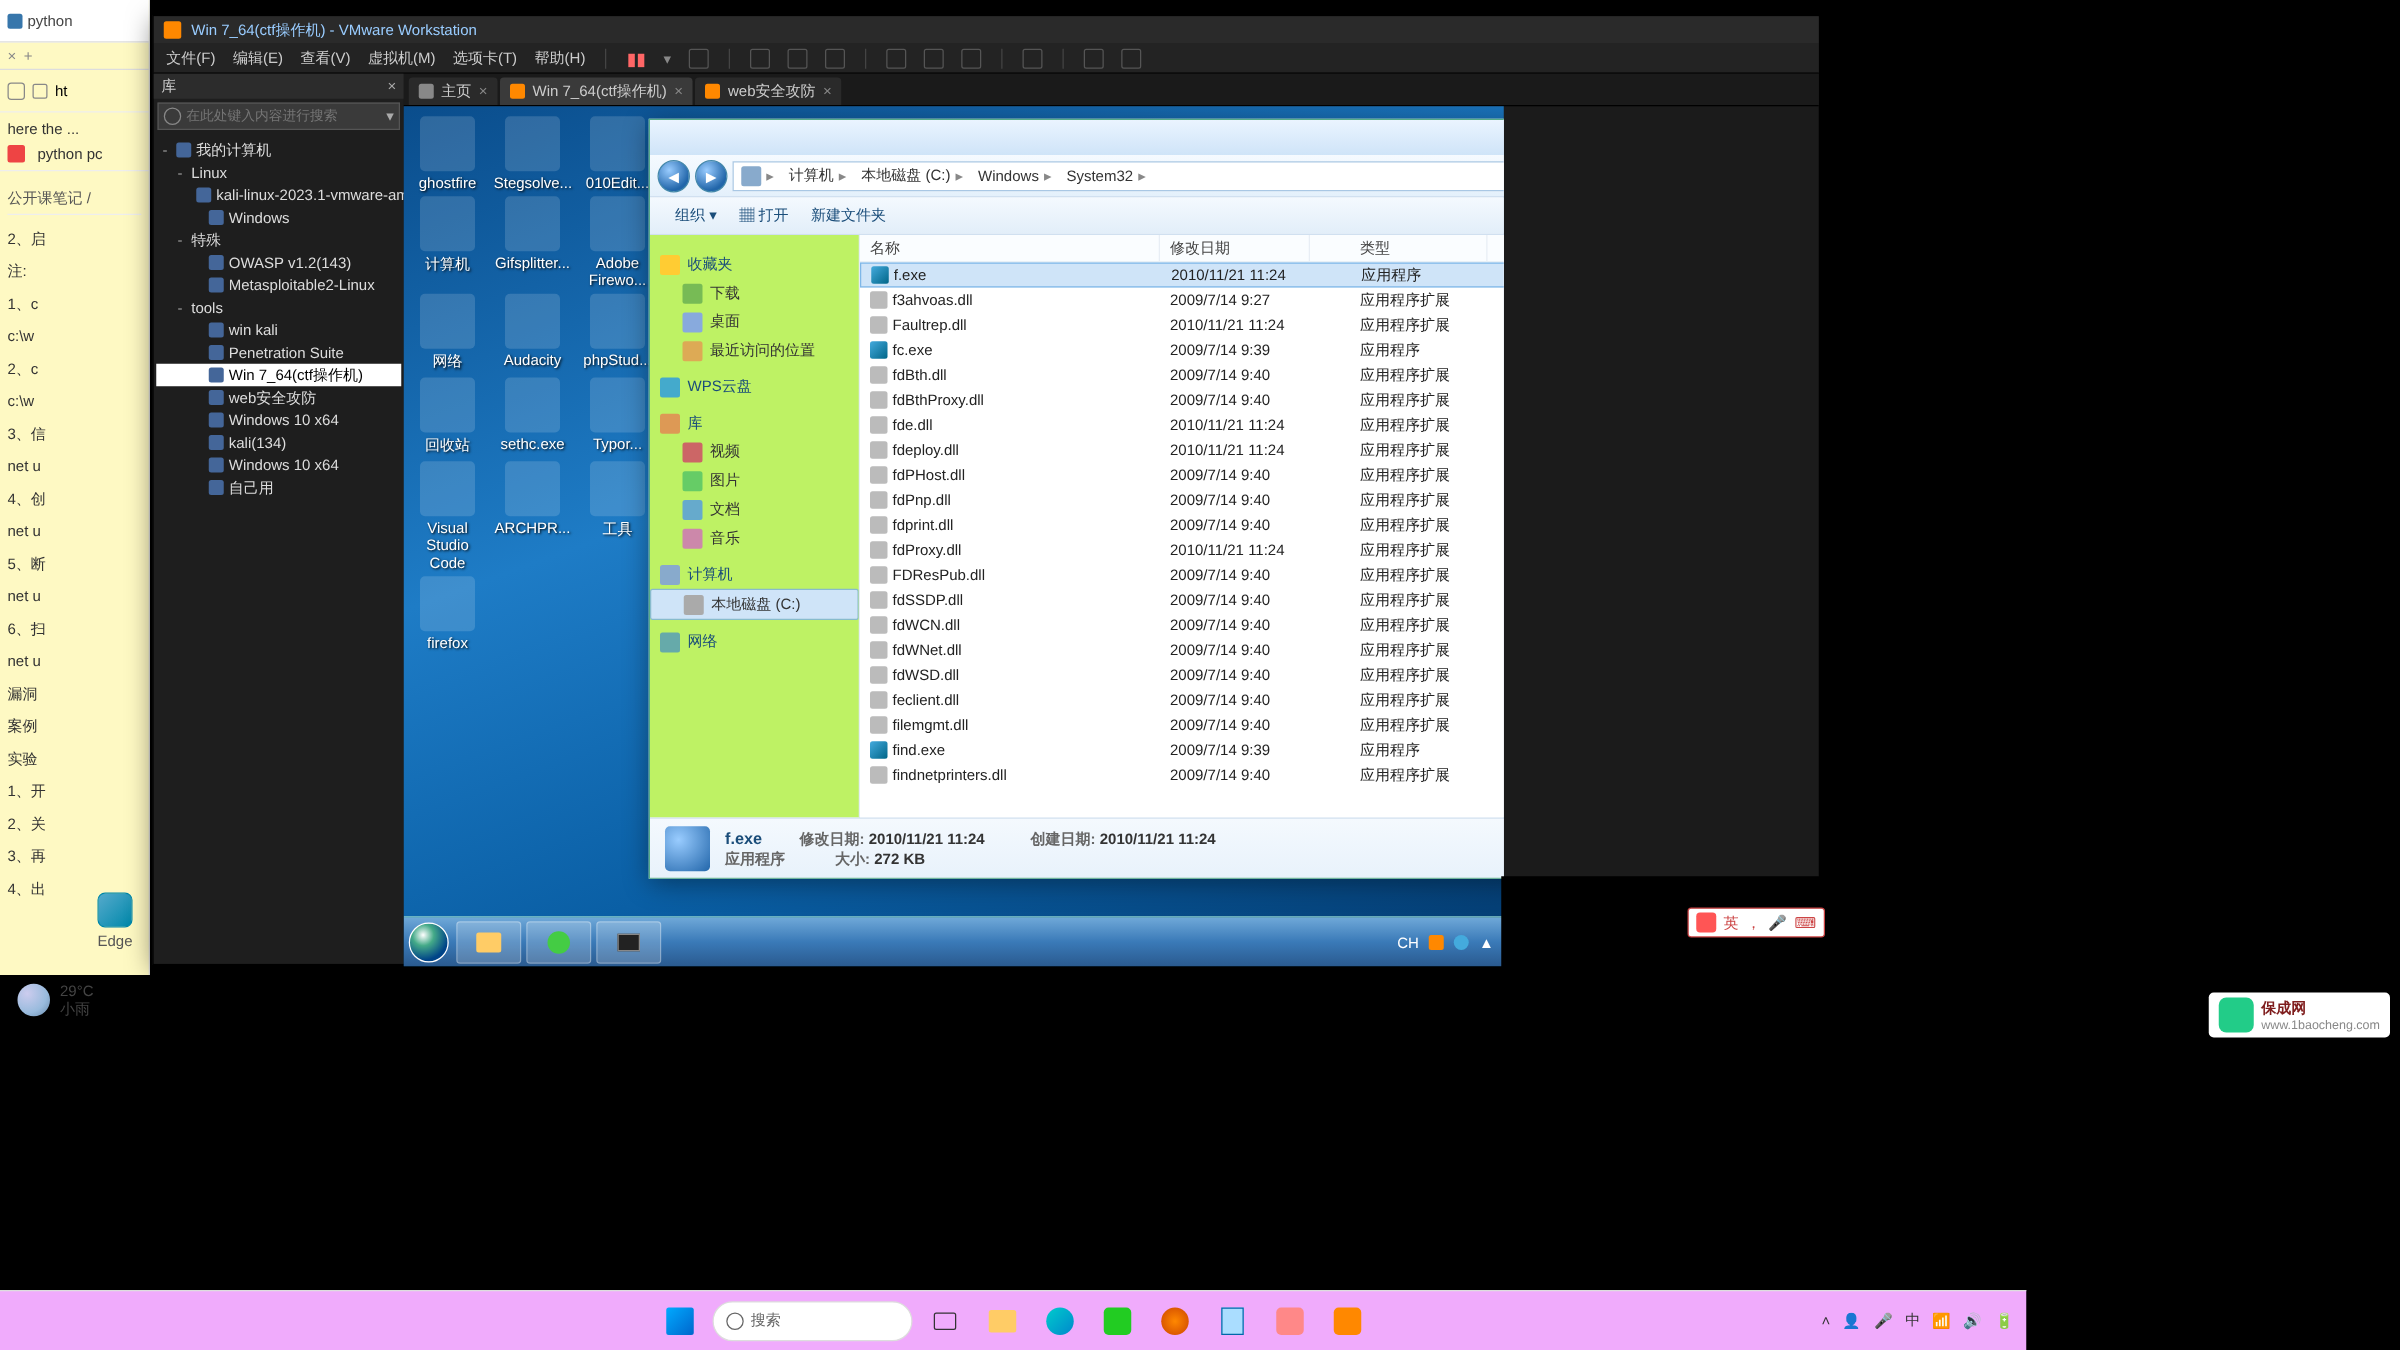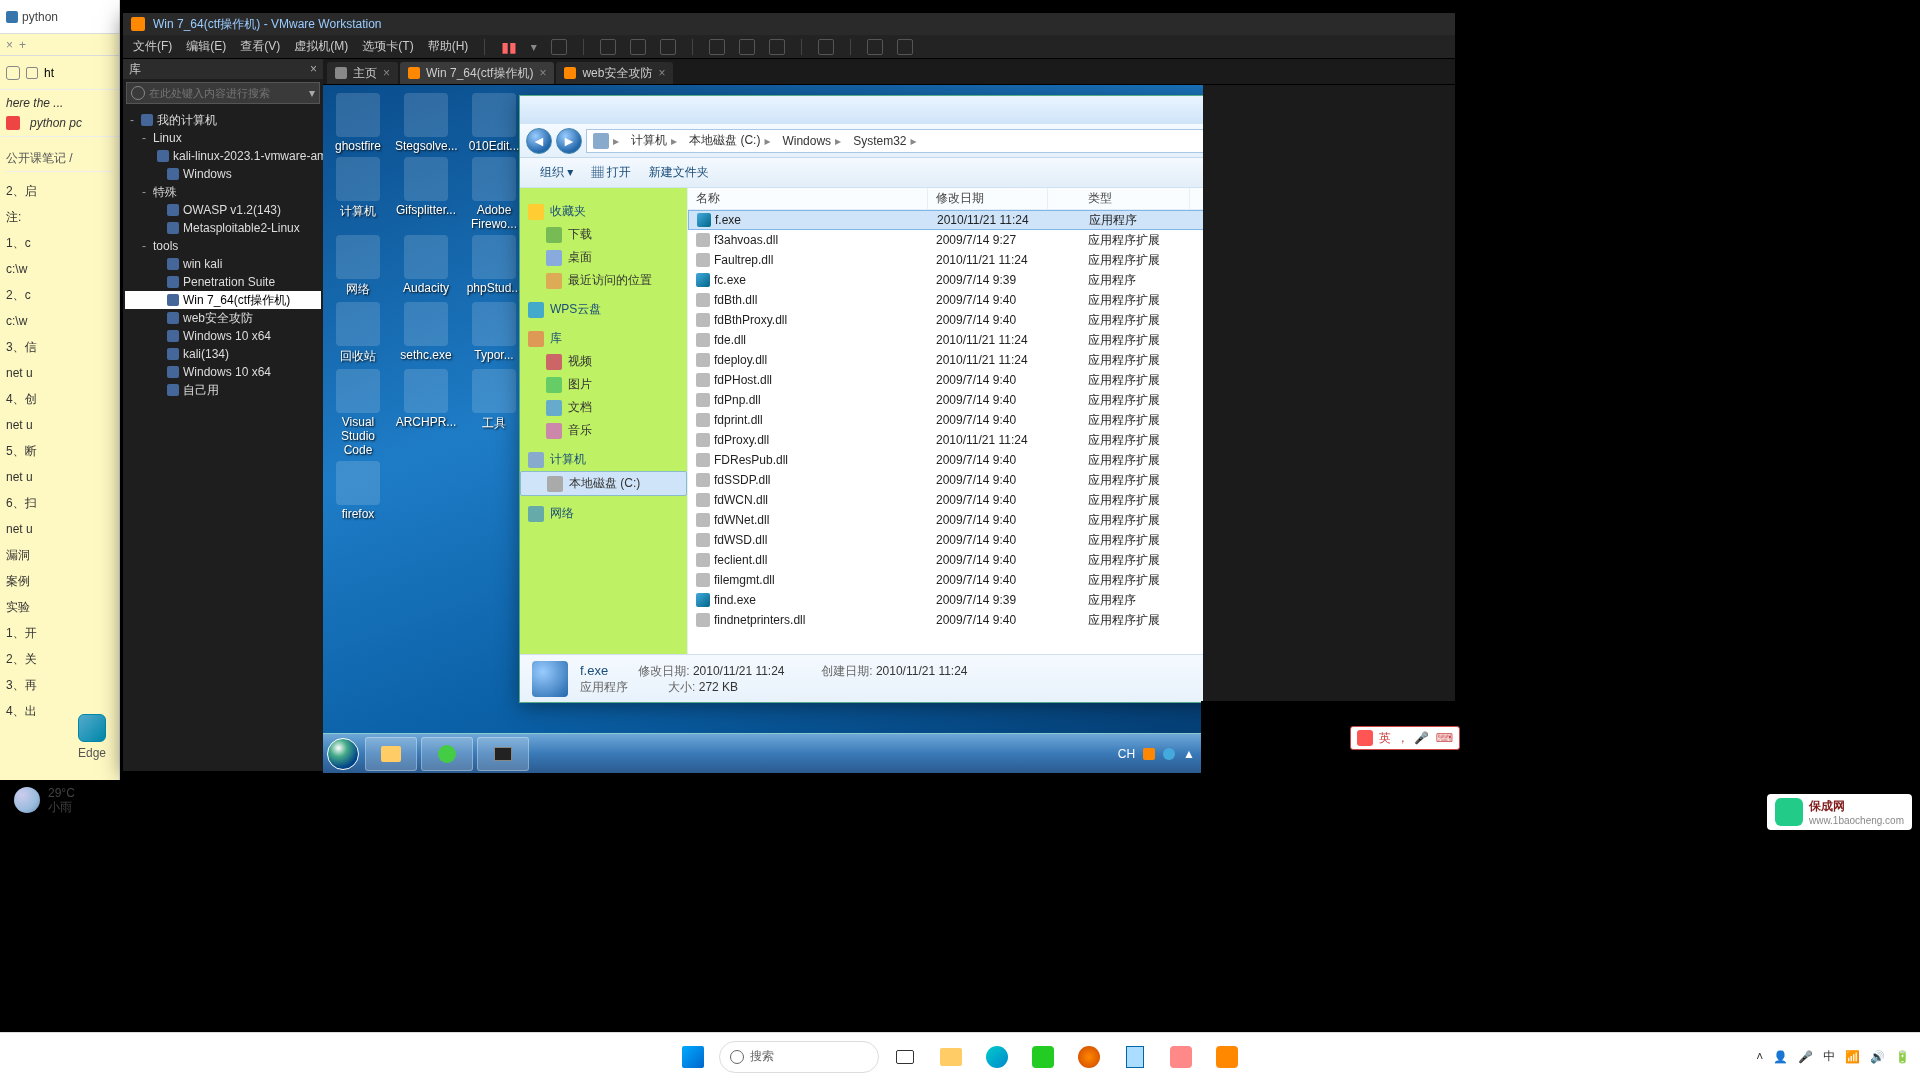--- a/index.html
+++ b/index.html
@@ -5,21 +5,21 @@
 *{margin:0;padding:0;box-sizing:border-box;font-family:"Microsoft YaHei",Tahoma,sans-serif;font-size:12px;}
 body{width:1920px;height:1080px;background:#000;overflow:hidden;position:relative;}
 
 
 .host-left{position:absolute;left:0;top:0;width:120px;height:780px;background:#fef9c3;border-right:1px solid #ddd;}
 .host-tab{height:34px;background:#fff;border-bottom:1px solid #ddd;display:flex;align-items:center;padding:0 6px;color:#444;gap:4px;}
 .host-tab .py{width:12px;height:12px;background:#3776ab;border-radius:2px;}
 .host-addr{height:34px;border-bottom:1px solid #eee;display:flex;align-items:center;gap:6px;padding:0 6px;}
 .host-addr .sh{width:14px;height:14px;border:1px solid #888;border-radius:3px;}
 .host-addr .lk{width:12px;height:12px;border:1px solid #888;border-radius:2px;}
-.host-bm{padding:6px;color:#333;display:flex;gap:10px;font-style:italic;}
+.host-bm{padding:6px;color:#333;display:flex;gap:10px;}
 .host-bm .cico{width:14px;height:14px;background:#e44;border-radius:2px;display:inline-block;}
 .host-body{padding:8px 6px;color:#333;font-size:13px;line-height:26px;}
 .host-body div{white-space:nowrap;overflow:hidden;}
 
 
 .edge-tile{position:absolute;left:70px;top:714px;width:44px;text-align:center;color:#555;font-size:11px;}
 .edge-tile .ic{width:28px;height:28px;margin:0 auto 4px;border:1px solid #08a;border-radius:6px;background:linear-gradient(135deg,#5ac,#08a);}
 
 
 .weather{position:absolute;left:14px;bottom:266px;display:flex;gap:8px;align-items:center;color:#444;}
@@ -112,40 +112,40 @@
 .c-n{width:240px;}.c-d{width:120px;}.c-t{width:110px;margin-left:32px;}.c-s{width:68px;text-align:right;justify-content:flex-end;}
 .frow{height:20px;display:flex;align-items:center;color:#222;cursor:default;}
 .frow.sel{background:#cfe4f8;border:1px solid #7fb7e8;}
 .frow .c{padding:0 8px;}
 .frow .fic{width:14px;height:14px;margin-right:4px;border-radius:2px;background:#8ac;display:inline-block;vertical-align:middle;}
 .frow .fic.exe{background:linear-gradient(135deg,#4ad,#068);}
 .frow .fic.dll{background:#bbb;}
 
 .expl-status{position:absolute;bottom:0;left:0;right:0;height:48px;background:linear-gradient(to bottom,#f4f9fe,#e8f2fb);border-top:1px solid #d0e0f0;display:flex;align-items:center;gap:12px;padding:0 12px;}
 .expl-status .sic2{width:36px;height:36px;border-radius:4px;background:radial-gradient(circle at 30% 30%,#9cf,#26a);}
-.expl-status .sinfo{color:#333;line-height:16px;}
+.expl-status .sinfo{color:#333;line-height:16px;font-weight:bold;}
 .expl-status .sinfo .t1{color:#1a4d7a;font-size:13px;}
 .expl-status .sinfo .t2{color:#666;}
 .expl-status .sk{color:#666;margin-left:20px;}
 
 
 .blackr{position:absolute;left:1078px;top:688px;width:378px;height:84px;background:#000;}
 
 
 .ime{position:absolute;right:460px;top:726px;height:24px;background:#fff;border:1px solid #c44;border-radius:3px;display:flex;align-items:center;gap:6px;padding:0 6px;color:#c44;font-size:12px;}
 .ime .s{width:16px;height:16px;background:#f55;border-radius:3px;}
 
 
 .wm{position:absolute;right:8px;bottom:250px;display:flex;align-items:center;gap:6px;background:#fff;padding:4px 8px;border-radius:4px;}
 .wm .lg{width:28px;height:28px;background:#2c8;border-radius:6px;}
 .wm .tx{color:#7f1d1d;font-size:12px;font-weight:bold;}
 .wm .tx2{color:#888;font-size:10px;}
 
 
-.htb{position:absolute;left:0;bottom:0;width:1920px;height:48px;background:#ffffff;border-top:1px solid #ddd;display:flex;align-items:center;justify-content:center;gap:6px;}
+.htb{position:absolute;left:0;bottom:0;width:1621px;height:48px;background:#f0abfc;border-top:1px solid #ddd;display:flex;align-items:center;justify-content:center;gap:6px;}
 .htb .hb{width:40px;height:40px;border-radius:4px;display:flex;align-items:center;justify-content:center;cursor:default;}
 .htb .hsrch{width:160px;height:32px;background:#fff;border:1px solid #ddd;border-radius:16px;display:flex;align-items:center;gap:6px;padding:0 10px;color:#666;}
 .htb .hsrch .mg{width:14px;height:14px;border:1.5px solid #666;border-radius:50%;}
 .htb .tray{position:absolute;right:10px;display:flex;align-items:center;gap:10px;color:#333;}
 
 </style>
 </head>
 <body>
 
 <div class="host-left">

